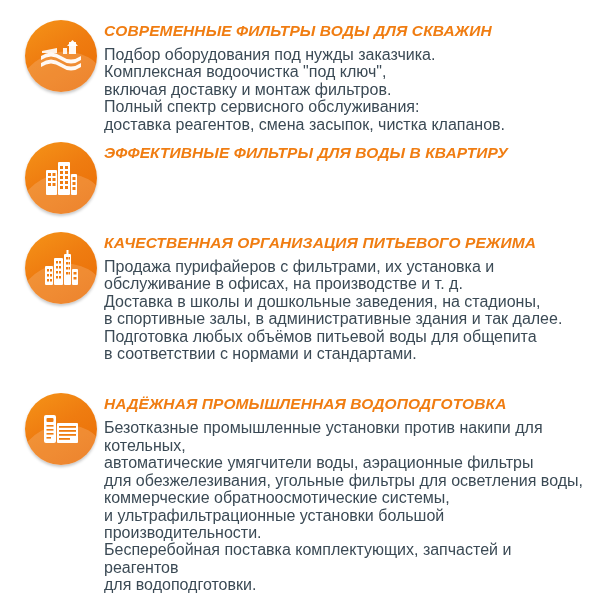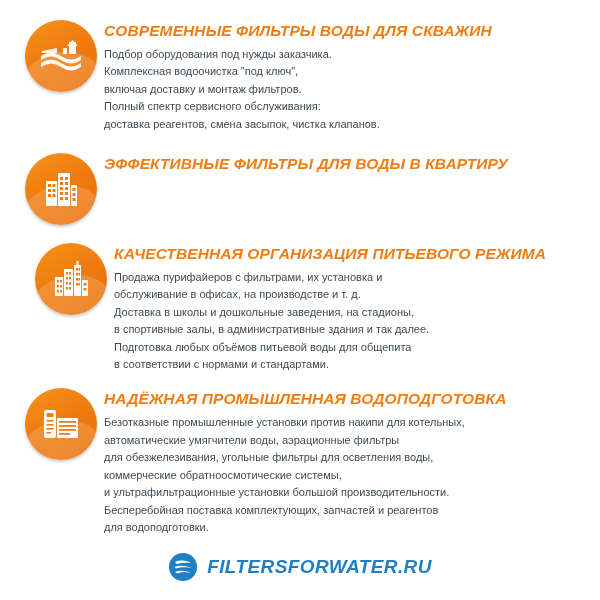--- a/index.html
+++ b/index.html
@@ -67,28 +67,28 @@
     font-size: 15.5px;
     line-height: 18px;
     font-weight: bold;
     font-style: italic;
     color: #f07d12;
     letter-spacing: 0.1px;
     text-transform: uppercase;
   }
   p.body {
     margin: 0;
-    font-size: 11px;
+    font-size: 16px;
     line-height: 17.4px;
     color: #3b4a55;
   }
   .sec1 { margin-top: 20px; }
-  .sec2 { margin-top: 20px; }
-  .sec3 { margin-top: 18px; margin-left: 10px; }
-  .sec4 { margin-top: 15px; }
+  .sec2 { margin-top: 9px; }
+  .sec3 { margin-top: 18px; }
+  .sec4 { margin-top: 31px; }
 
   .footer {
     margin-top: 16px;
     display: flex;
     align-items: center;
     justify-content: center;
     gap: 9px;
   }
   .logo-mark {
     width: 30px;

